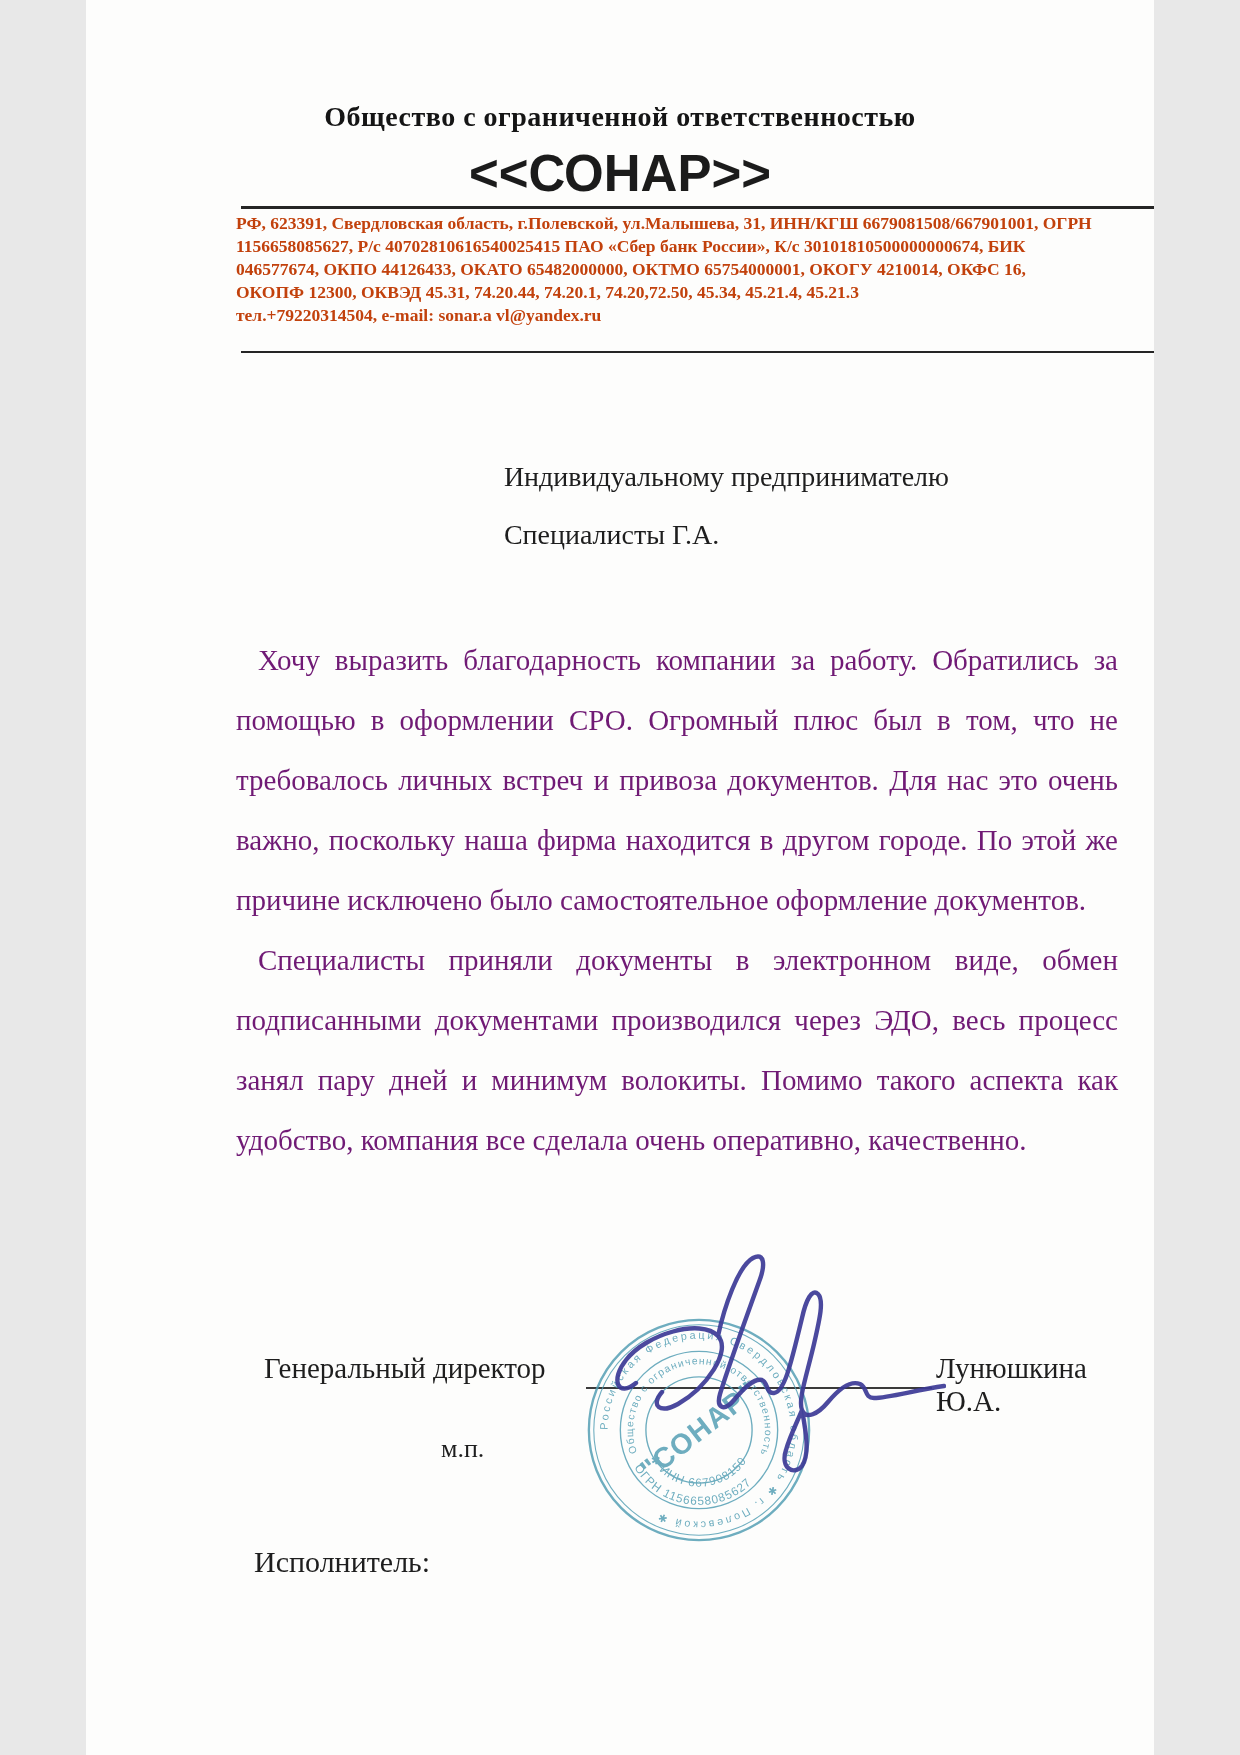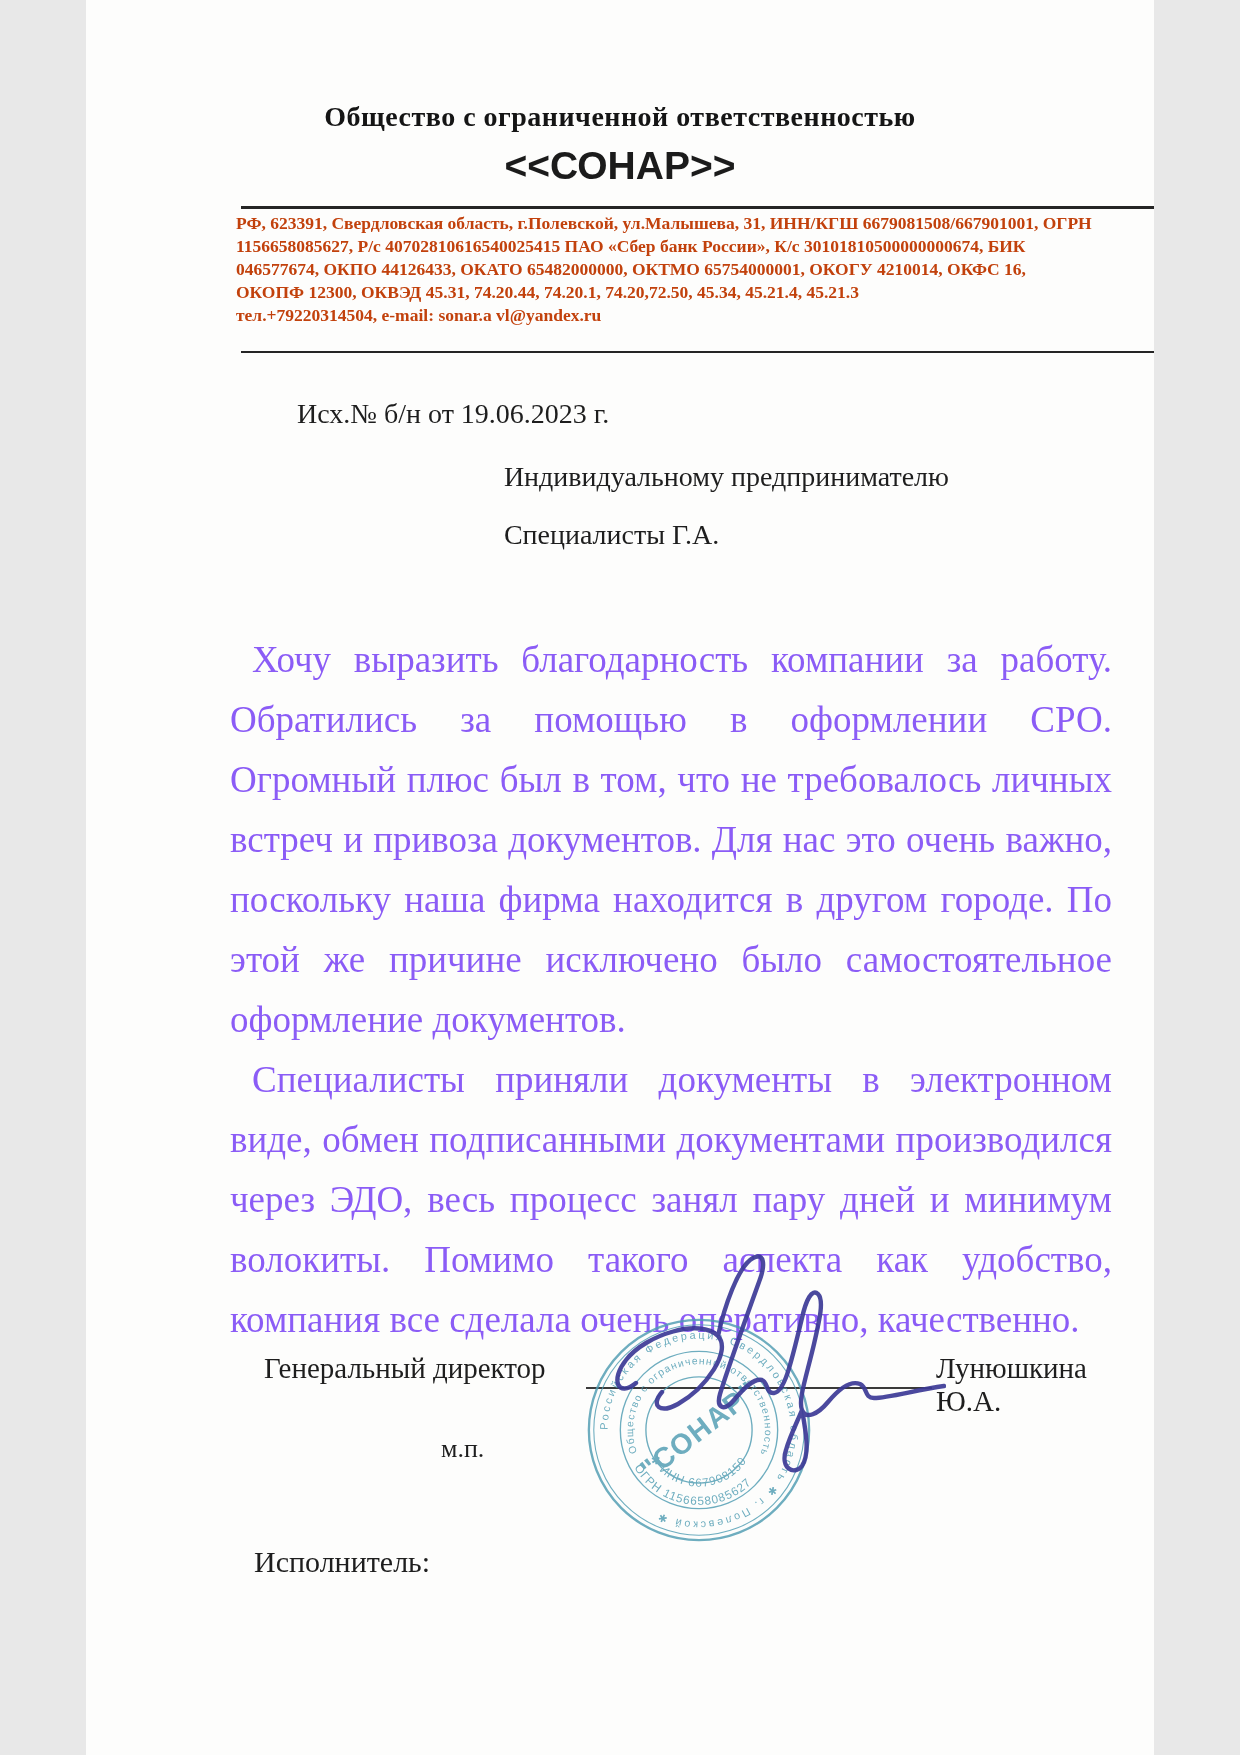--- a/index.html
+++ b/index.html
@@ -14,35 +14,35 @@
   }
   .org-type{
     position:absolute;top:101px;left:0;width:100%;
     text-align:center;font-size:28px;font-weight:700;color:#151515;
     letter-spacing:.5px;
   }
   .org-name{
     position:absolute;top:144px;left:0;width:100%;
     text-align:center;
     font-family:"Liberation Sans","DejaVu Sans",sans-serif;
-    font-size:39px;font-weight:700;color:#1b1b1b;letter-spacing:0px;
+    font-size:51px;font-weight:700;color:#1b1b1b;letter-spacing:0px;
   }
   .rule{position:absolute;left:155px;width:938px;background:#252525;}
   .rule-top{top:206px;height:3px;}
   .rule-bottom{top:351px;height:2px;}
   .details{
     position:absolute;top:212px;left:150px;width:940px;
     text-align:left;font-size:17.5px;font-weight:700;color:#c2410c;
     line-height:23px;
   }
   .outgoing{position:absolute;left:211px;top:398px;font-size:28px;}
   .recipient{position:absolute;right:205px;top:448px;text-align:left;font-size:28px;line-height:58px;}
   .body-text{
-    position:absolute;left:144px;top:630px;width:882px;
-    font-size:37px;line-height:60px;text-align:justify;color:#8b5cf6;
+    position:absolute;left:150px;top:630px;width:882px;
+    font-size:29px;line-height:60px;text-align:justify;color:#701a75;
   }
   .body-text p{margin:0;text-indent:22px;}
   .sig-title{position:absolute;left:178px;top:1352px;font-size:29px;}
   .sig-name{position:absolute;left:850px;top:1352px;font-size:29px;}
   .sig-line{position:absolute;left:500px;top:1387px;width:346px;height:2px;background:#3a3a3a;}
   .mp{position:absolute;left:355px;top:1434px;font-size:26px;}
   .stamp-svg{position:absolute;left:495px;top:1312px;opacity:.82;}
   .stamp-svg text{font-family:"Liberation Sans","DejaVu Sans",sans-serif;fill:#4f9cb2;}
   .signature-svg{position:absolute;left:520px;top:1248px;}
   .executor-label{position:absolute;left:168px;top:1545px;font-size:30px;}
@@ -61,21 +61,20 @@
   <div class="details">
     <div>РФ, 623391, Свердловская область, г.Полевской, ул.Малышева, 31, ИНН/КГШ 6679081508/667901001, ОГРН</div>
     <div>1156658085627, Р/с 40702810616540025415 ПАО «Сбер банк России», К/с 30101810500000000674, БИК</div>
     <div>046577674, ОКПО 44126433, ОКАТО 65482000000, ОКТМО 65754000001, ОКОГУ 4210014, ОКФС 16,</div>
     <div>ОКОПФ 12300, ОКВЭД 45.31, 74.20.44, 74.20.1, 74.20,72.50, 45.34, 45.21.4, 45.21.3</div>
     <div>тел.+79220314504, e-mail: sonar.a vl@yandex.ru</div>
   </div>
 
   <div class="rule rule-bottom"></div>
 
-  <div class="outgoing">Исх.№ б/н от 19.06.2023 г.</div>
 
   <div class="recipient">
     <div>Индивидуальному предпринимателю</div>
     <div>Специалисты Г.А.</div>
   </div>
 
   <div class="body-text">
     <p>Хочу выразить благодарность компании за работу. Обратились за помощью в оформлении СРО. Огромный плюс был в том, что не требовалось личных встреч и привоза документов. Для нас это очень важно, поскольку наша фирма находится в другом городе. По этой же причине исключено было самостоятельное оформление документов.</p>
     <p>Специалисты приняли документы в электронном виде, обмен подписанными документами производился через ЭДО, весь процесс занял пару дней и минимум волокиты. Помимо такого аспекта как удобство, компания все сделала очень оперативно, качественно.</p>
   </div>

